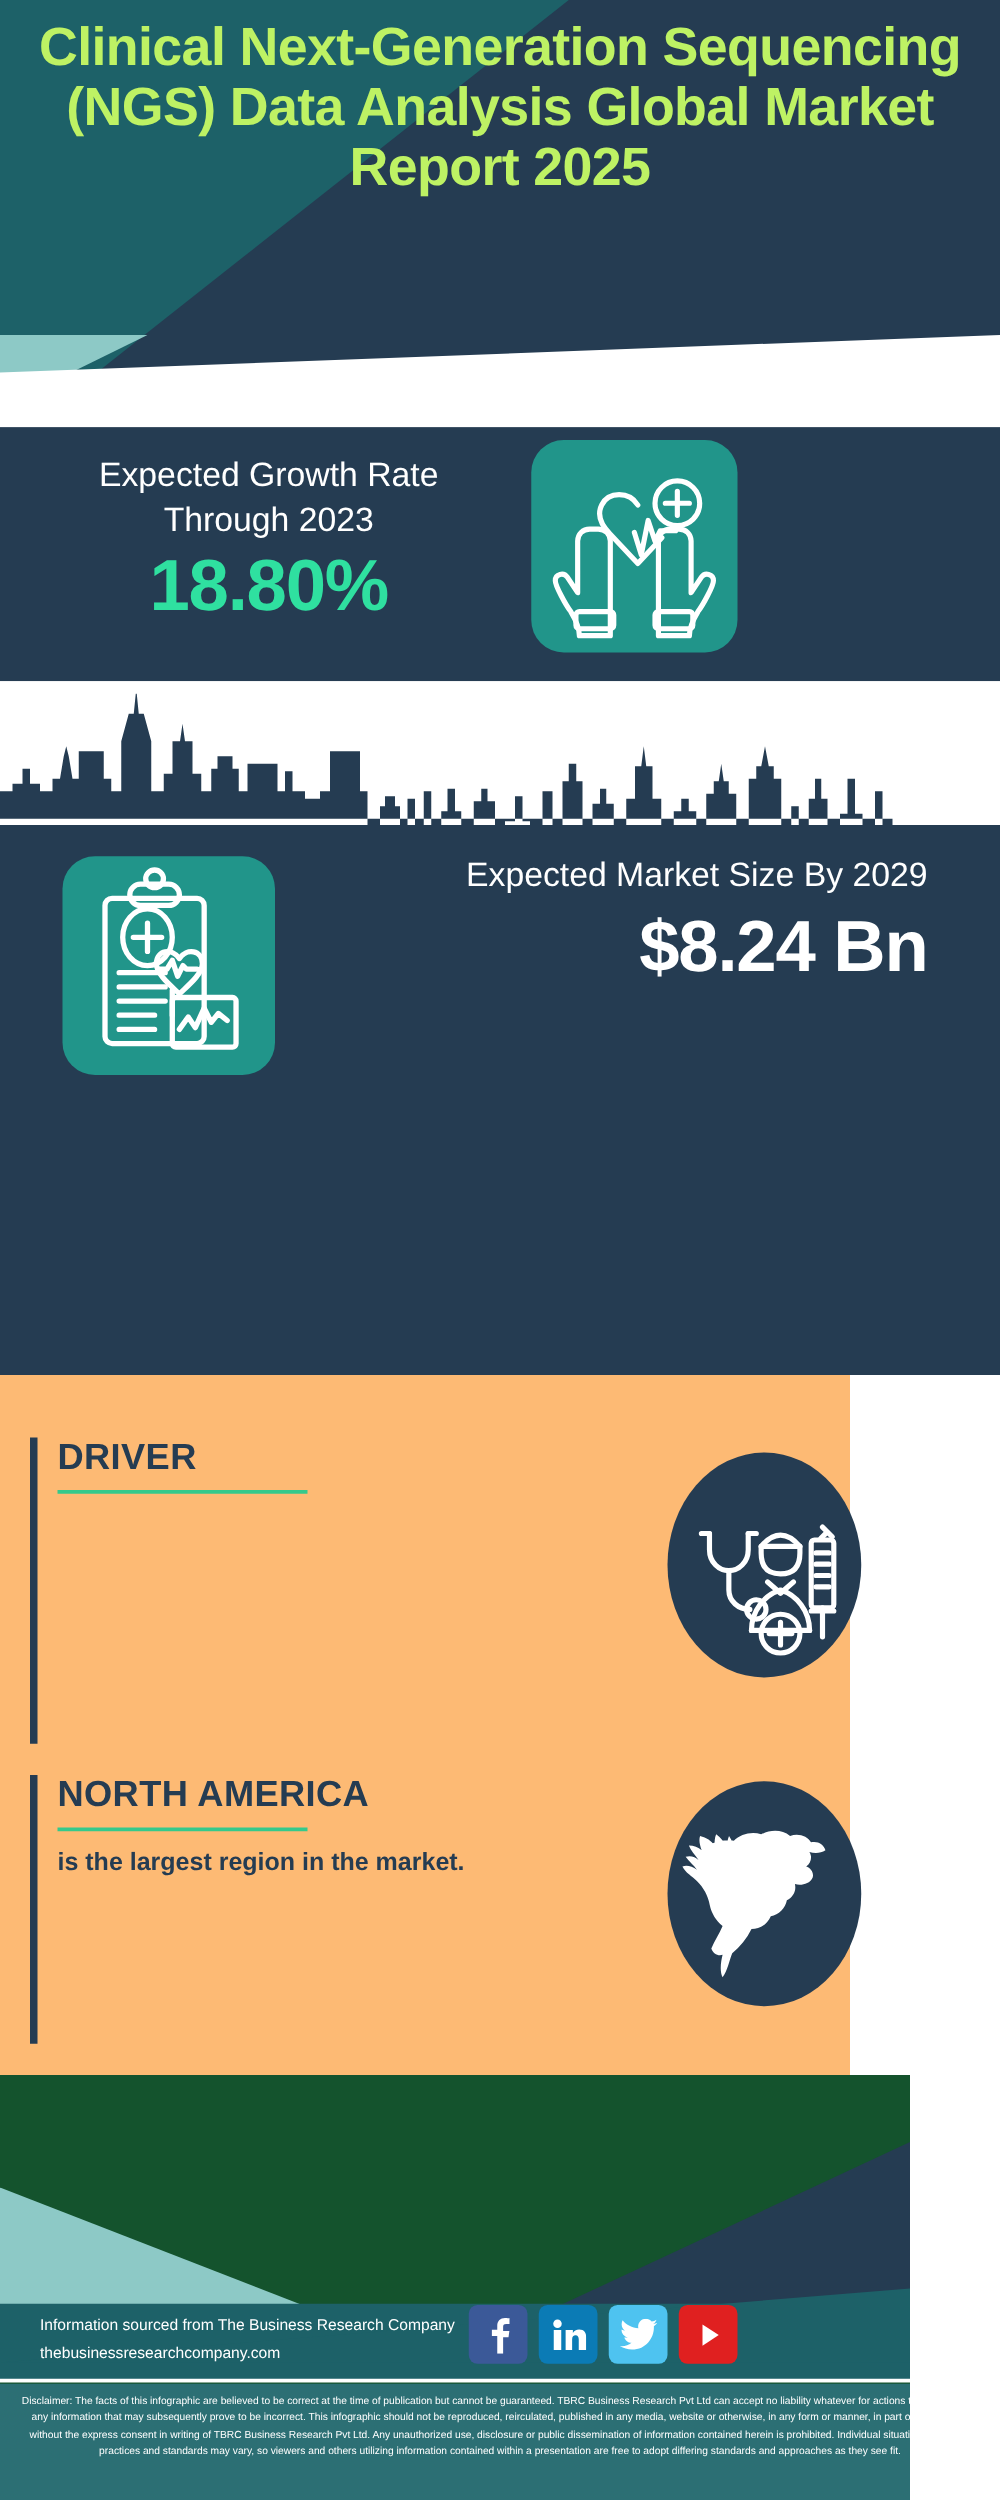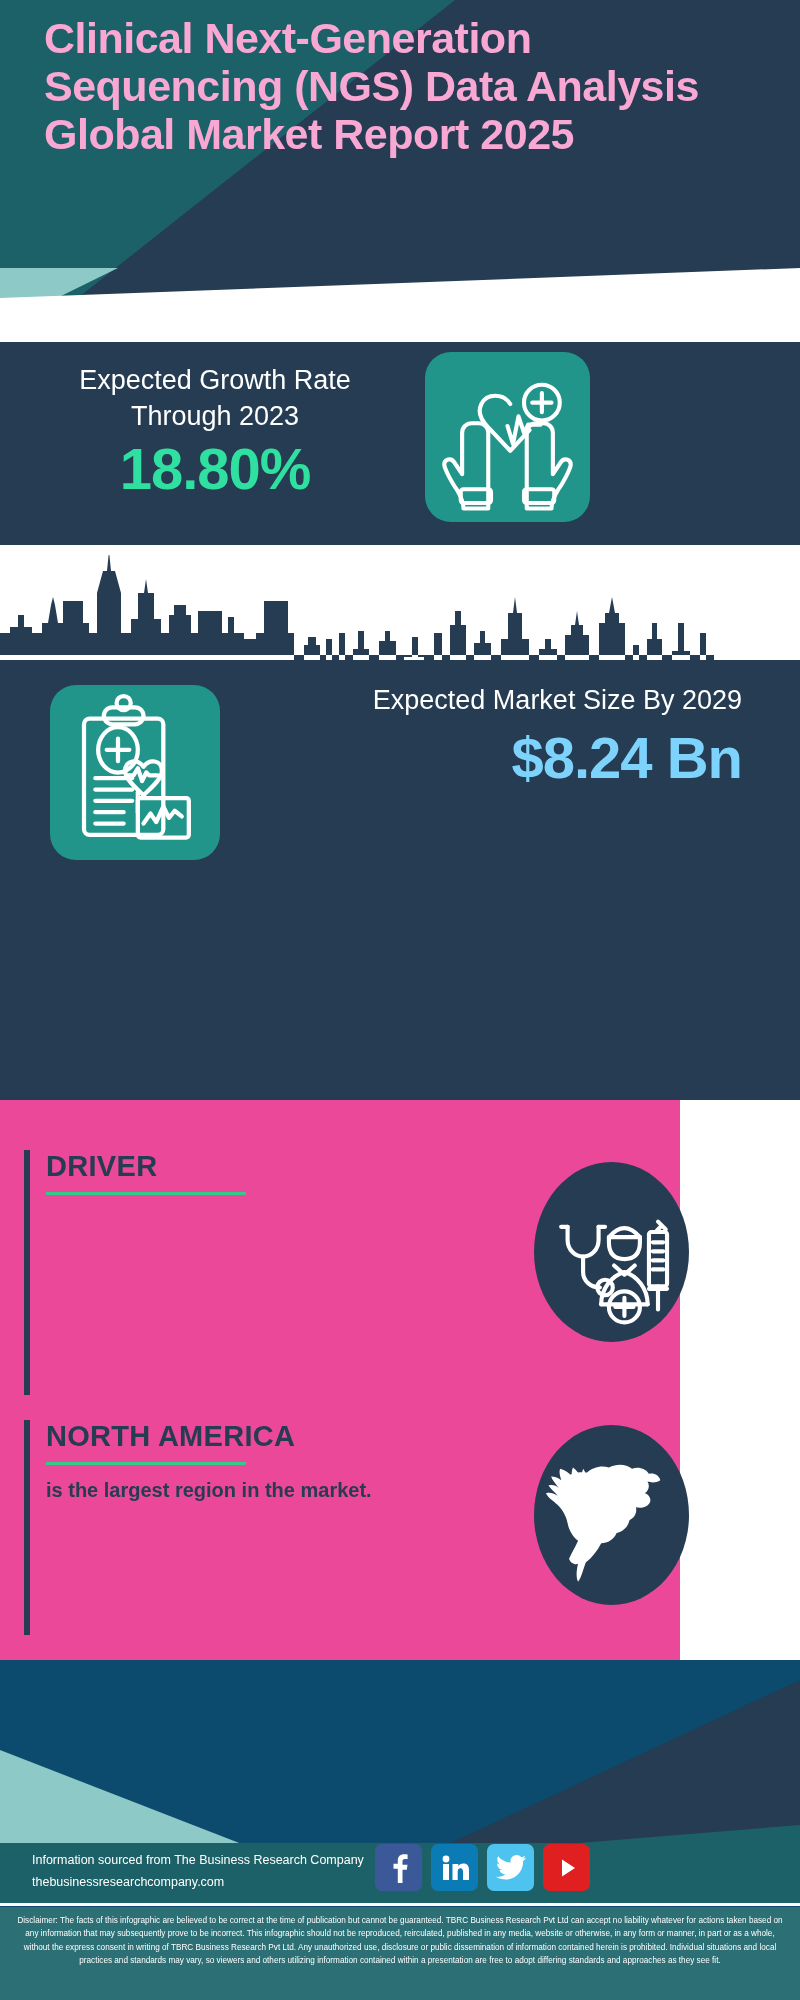--- a/index.html
+++ b/index.html
@@ -18,28 +18,28 @@
     background:#1d6168;
     overflow:hidden;
   }
   .header-dark{
     position:absolute; left:0; top:0; width:800px; height:300px;
     background:#253c52;
     clip-path: polygon(455px 0, 800px 0, 800px 300px, 75px 300px);
   }
   .header-title{
     position:absolute; left:0; top:14px; width:800px;
-    text-align:left;
-    color:#f9a8d4;
+    text-align:center;
+    color:#bef264;
     font-size:43px;
     font-weight:bold;
     line-height:1.12;
     letter-spacing:-0.5px;
     z-index:4;
-    padding:0 44px;
+    padding:0 16px;
   }
   
   .header-slope{
     position:absolute; left:0; top:268px; width:800px; height:74px;
     background:#ffffff;
     clip-path: polygon(0 30px, 800px 0px, 800px 74px, 0 74px);
     z-index:3;
   }
   .header-lightteal{
     position:absolute; left:0; top:268px; width:130px; height:60px;
@@ -82,26 +82,26 @@
   .skyline-svg{ position:absolute; left:0; top:10px; width:800px; height:115px; display:block; }
   .market{
     position:absolute; left:0; top:115px; width:800px; height:440px;
     background:#253c52;
   }
   .tile-market{ left:50px; top:25px; width:170px; height:175px; }
   .market-text{
     position:absolute; left:222px; top:22px; width:520px; text-align:right;
   }
   .market-label{ color:#ffffff; font-size:27px; line-height:1.35; }
-  .market-value{ color:#7dd3fc; font-size:58px; font-weight:bold; margin-top:6px; letter-spacing:-1px; }
+  .market-value{ color:#ffffff; font-size:58px; font-weight:bold; margin-top:6px; letter-spacing:-1px; }
 
   
   .insights{
     position:absolute; left:0; top:1100px; width:680px; height:560px;
-    background:#ec4899;
+    background:#fdba74;
   }
   .card{ position:absolute; left:24px; width:752px; }
   .card-bar{
     position:absolute; left:0; top:0; width:6px; background:#253c52;
   }
   .card-body{ position:absolute; left:22px; top:0; width:470px; }
   .card-title{
     color:#253c52; font-size:29px; font-weight:bold; letter-spacing:0.3px;
   }
   .card-rule{
@@ -116,22 +116,22 @@
   }
   .card1{ top:50px; height:245px; }
   .card1 .card-bar{ height:245px; }
   .card1 .card-icon{ left:510px; top:12px; }
   .card2{ top:320px; height:215px;padding-left:44px; }
   .card2 .card-bar{ height:215px; }
   .card2 .card-icon{ left:510px; top:5px; }
 
   
   .footer{
-    position:absolute; left:0; top:1660px; width:800px; height:340px;
-    background:#0c4a6e; overflow:hidden;
+    position:absolute; left:0; top:1660px; width:728px; height:340px;
+    background:#14532d; overflow:hidden;
   }
   .f-dark{
     position:absolute; left:0; top:0; width:800px; height:230px;
     background:#253c52;
     clip-path: polygon(800px 20px, 800px 230px, 350px 230px);
   }
   .f-lightteal{
     position:absolute; left:0; top:0; width:800px; height:230px;
     background:#8dc9c6;
     clip-path: polygon(0 90px, 360px 230px, 0 230px);

